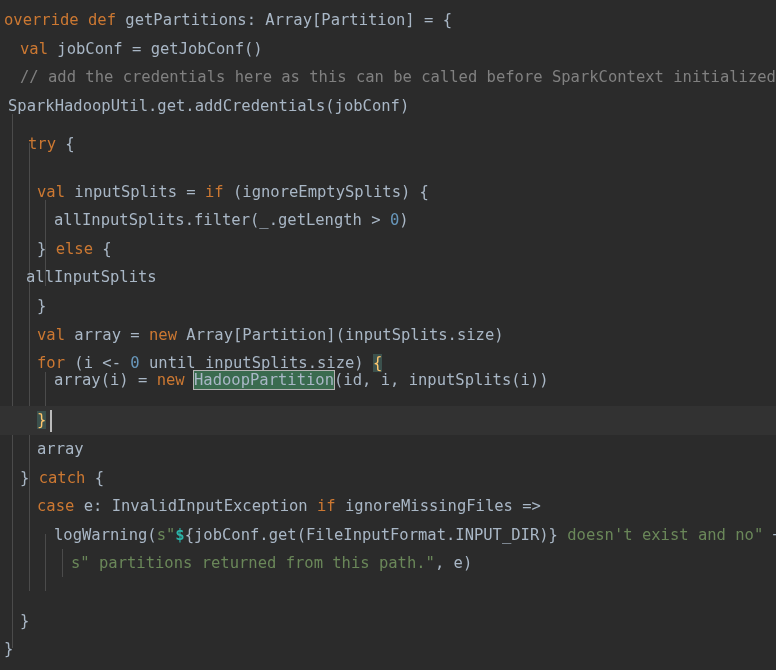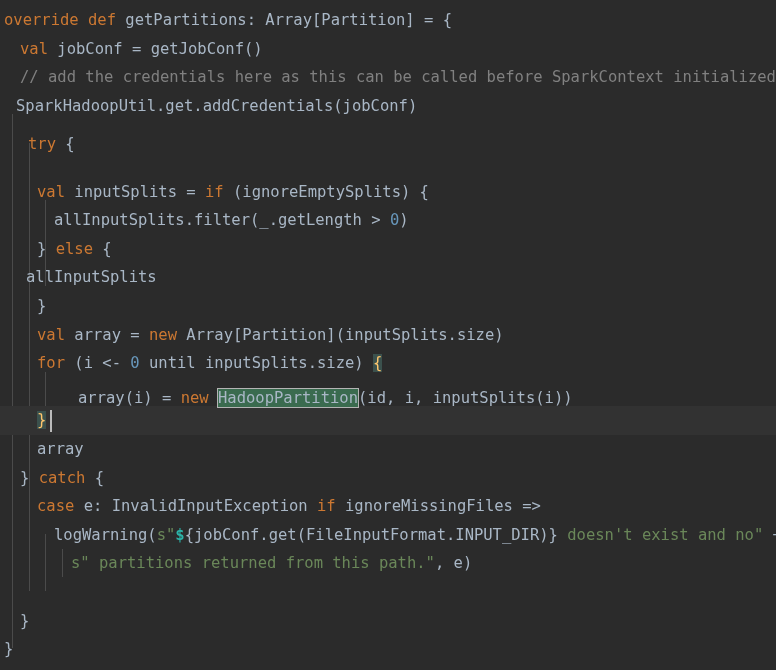--- a/index.html
+++ b/index.html
@@ -90,40 +90,40 @@
   <div class="guide" style="left:62px; top:549px; height:28px;"></div>
 
   <div class="current-line" style="top:406px;"></div>
 
   <div class="line" style="top:6px;"><span class="kw">override</span><span> </span><span class="kw">def</span><span> </span><span class="id">getPartitions</span><span class="id">: </span><span class="typ">Array[Partition]</span><span class="id"> = {</span></div>
 
   <div class="line" style="top:63.2px; padding-left:20px;"><span class="cmt">// add the credentials here as this can be called before SparkContext initialized</span></div>
 
   <div class="line" style="top:34.6px; padding-left:20px;"><span class="kw">val</span><span class="id"> jobConf = getJobConf()</span></div>
 
-  <div class="line" style="top:91.8px; padding-left:16px;"><span class="id">SparkHadoopUtil.get.addCredentials(jobConf)</span></div>
+  <div class="line" style="top:91.8px; padding-left:8px;"><span class="id">SparkHadoopUtil.get.addCredentials(jobConf)</span></div>
 
   <div class="line" style="top:130px; padding-left:28px;"><span class="kw">try</span><span class="id"> {</span></div>
 
 
   <div class="line" style="top:177.6px; padding-left:37px;"><span class="kw">val</span><span class="id"> inputSplits = </span><span class="kw">if</span><span class="id"> (ignoreEmptySplits) {</span></div>
 
   <div class="line" style="top:206.2px; padding-left:54px;"><span class="id">allInputSplits.filter(_.getLength &gt; </span><span class="num">0</span><span class="id">)</span></div>
 
   <div class="line" style="top:234.8px; padding-left:37px;text-align:center;"><span class="id">} </span><span class="kw">else</span><span class="id"> {</span></div>
 
   <div class="line" style="top:263.4px; padding-left:26px;"><span class="id">allInputSplits</span></div>
 
   <div class="line" style="top:292px; padding-left:37px;"><span class="id">}</span></div>
 
   <div class="line" style="top:320.6px; padding-left:37px;"><span class="kw">val</span><span class="id"> array = </span><span class="kw">new</span><span class="id"> Array[Partition](inputSplits.size)</span></div>
 
   <div class="line" style="top:349.2px; padding-left:37px;"><span class="kw">for</span><span class="id"> (i &lt;- </span><span class="num">0</span><span class="id"> until inputSplits.size) </span><span class="brace-hl">{</span></div>
 
-  <div class="line" style="top:384px; padding-left:78px;"><span class="id">array(i) = </span><span class="kw">new</span><span class="id"> </span><span class="sel">HadoopPartition</span><span class="id">(id, i, inputSplits(i))</span></div>
+  <div class="line" style="top:366px; padding-left:54px;"><span class="id">array(i) = </span><span class="kw">new</span><span class="id"> </span><span class="sel">HadoopPartition</span><span class="id">(id, i, inputSplits(i))</span></div>
 
   <div class="line" style="top:406.4px; padding-left:37px;"><span class="brace-hl">}</span></div>
   <div class="caret" style="left:50px; top:410px;"></div>
 
   <div class="line" style="top:435px; padding-left:37px;"><span class="id">array</span></div>
 
   <div class="line" style="top:463.6px; padding-left:20px;"><span class="id">} </span><span class="kw">catch</span><span class="id"> {</span></div>
 
   <div class="line" style="top:492.2px; padding-left:37px;"><span class="kw">case</span><span class="id"> e: InvalidInputException </span><span class="kw">if</span><span class="id"> ignoreMissingFiles =&gt;</span></div>
 

